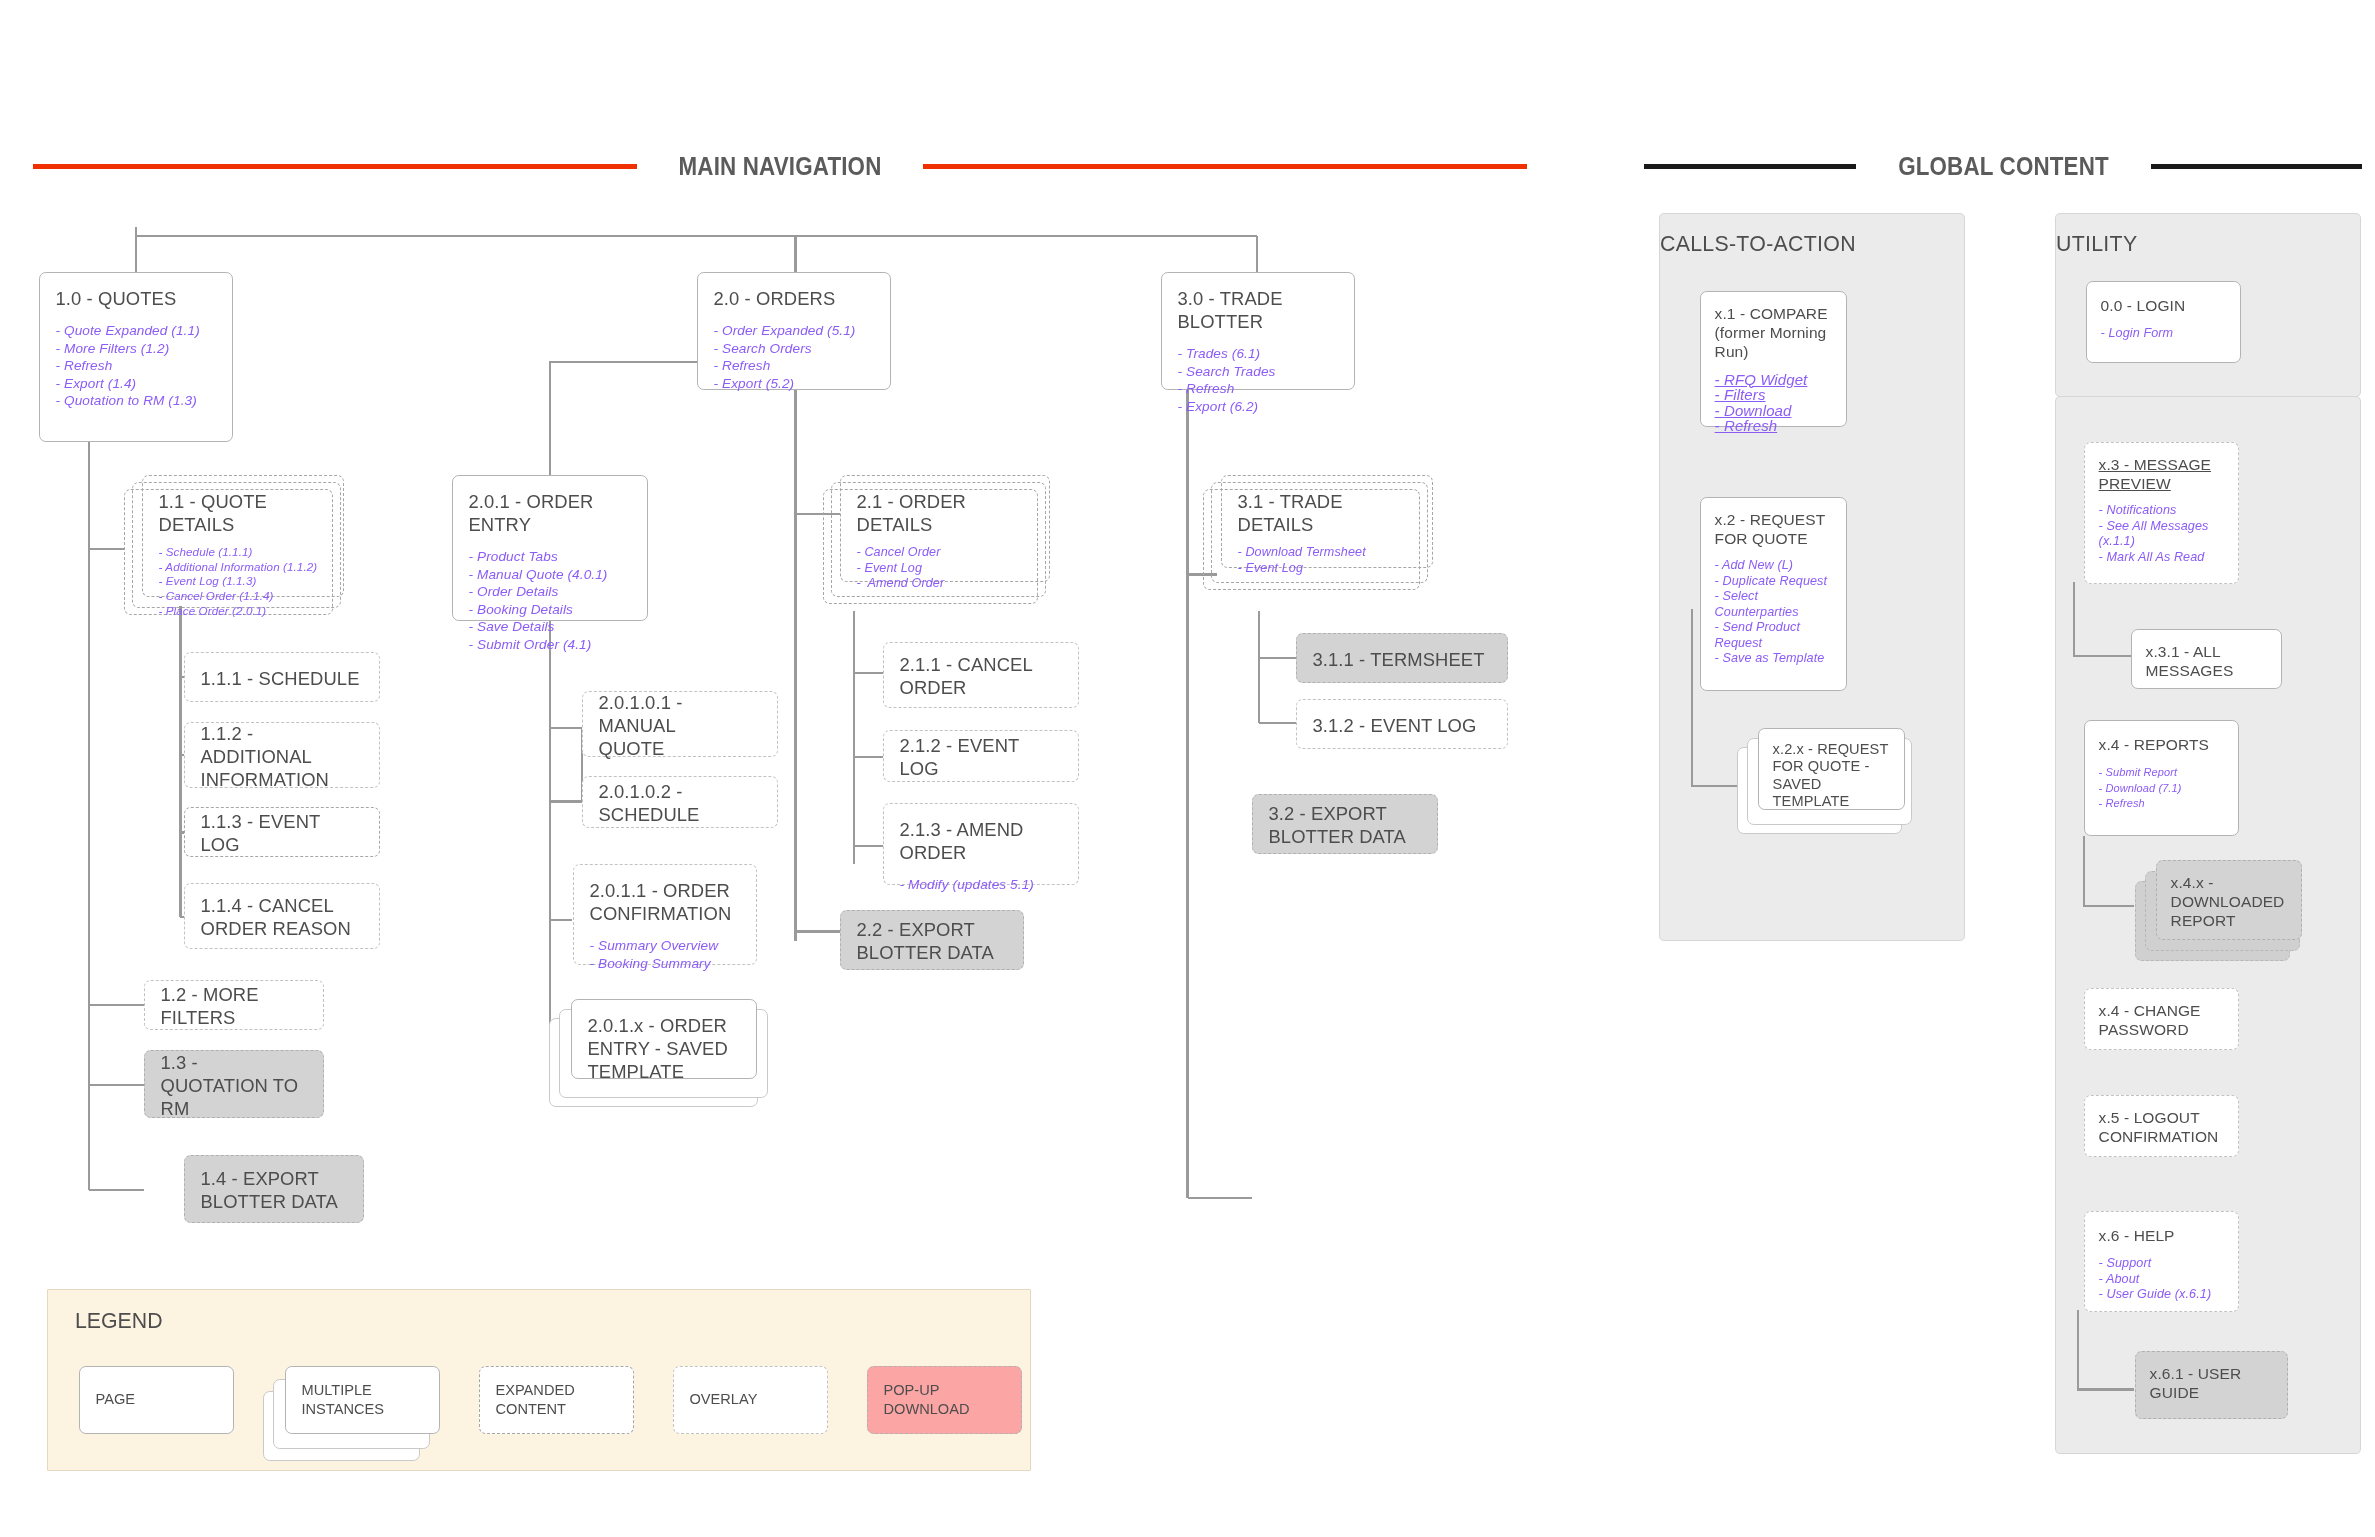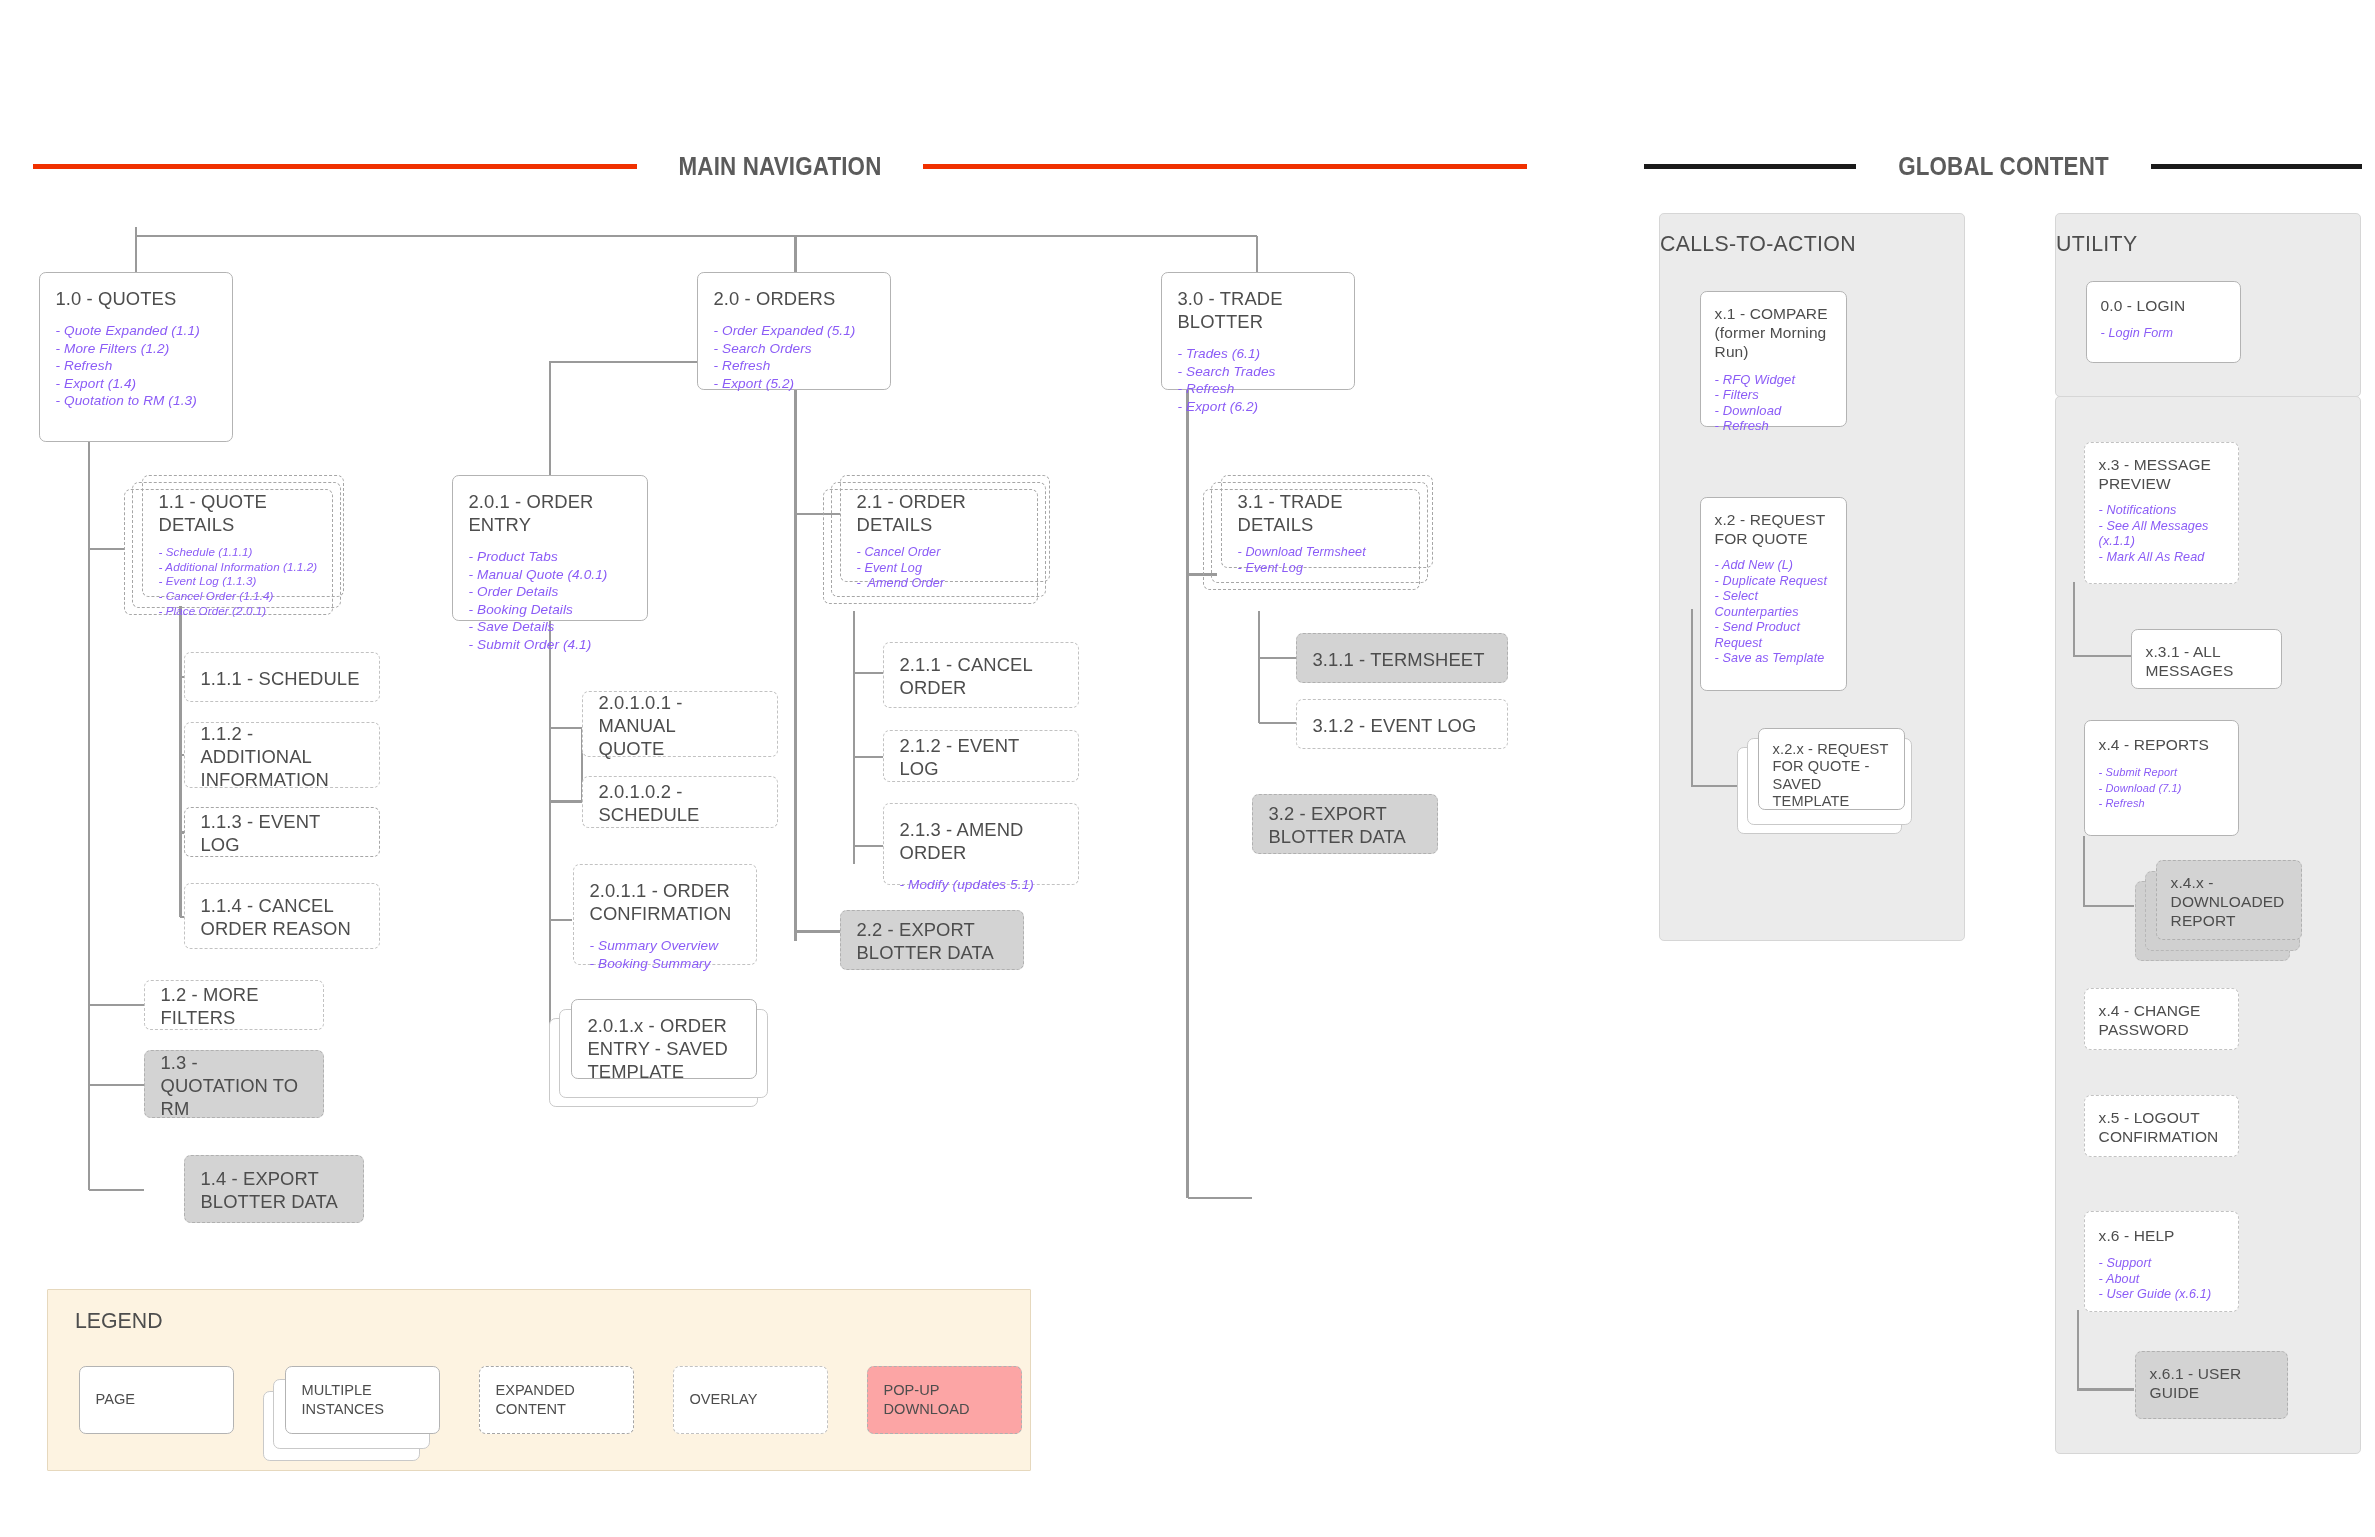--- a/index.html
+++ b/index.html
@@ -333,21 +333,21 @@
 
   <div class="node t-popup" style="left:1252px;top:794px;width:186px;height:60px;display:flex;align-items:center;">
     <div class="ttl" style="white-space:pre-line;">3.2 - EXPORT
 BLOTTER DATA</div>
   </div>
 
   <div class="node t-page" style="left:1700px;top:291px;width:147px;height:136px;padding:11.6px 13.6px;">
     <div class="ttl" style="font-size:15.5px;line-height:19.4px;white-space:pre-line;">x.1 - COMPARE
 (former Morning
 Run)</div>
-    <div class="sub" style="margin-top:9.7px;font-size:13px;line-height:15.5px;">
+    <div class="sub" style="margin-top:9.7px;font-size:15px;line-height:15.5px;text-decoration:underline;">
       <div>- RFQ Widget</div>
       <div>- Filters</div>
       <div>- Download</div>
       <div>- Refresh</div>
     </div>
   </div>
 
   <div class="node t-page" style="left:1700px;top:497px;width:147px;height:194px;padding:11.6px 13.6px;">
     <div class="ttl" style="font-size:15.5px;line-height:19.4px;white-space:pre-line;">x.2 - REQUEST
 FOR QUOTE</div>
@@ -374,21 +374,21 @@
   </div>
 
   <div class="node t-page" style="left:2086px;top:281px;width:155px;height:82px;padding:11.6px 13.6px;">
     <div class="ttl" style="font-size:15.5px;">0.0 - LOGIN</div>
     <div class="sub" style="margin-top:9.7px;font-size:12.6px;line-height:15.5px;">
       <div>- Login Form</div>
     </div>
   </div>
 
   <div class="node t-overlay" style="left:2084px;top:442px;width:155px;height:142px;padding:11.6px 13.6px;">
-    <div class="ttl" style="font-size:15.5px;line-height:19.4px;white-space:pre-line;">x.3 - MESSAGE
+    <div class="ttl" style="font-size:15.5px;line-height:19.4px;white-space:pre-line;text-decoration:underline;">x.3 - MESSAGE
 PREVIEW</div>
     <div class="sub" style="margin-top:9.7px;font-size:12.6px;line-height:15.5px;">
       <div>- Notifications</div>
       <div style="white-space:pre-line;">- See All Messages
 (x.1.1)</div>
       <div>- Mark All As Read</div>
     </div>
   </div>
 
   <div class="node t-page" style="left:2131px;top:629px;width:151px;height:60px;padding:11.6px 13.6px;">

